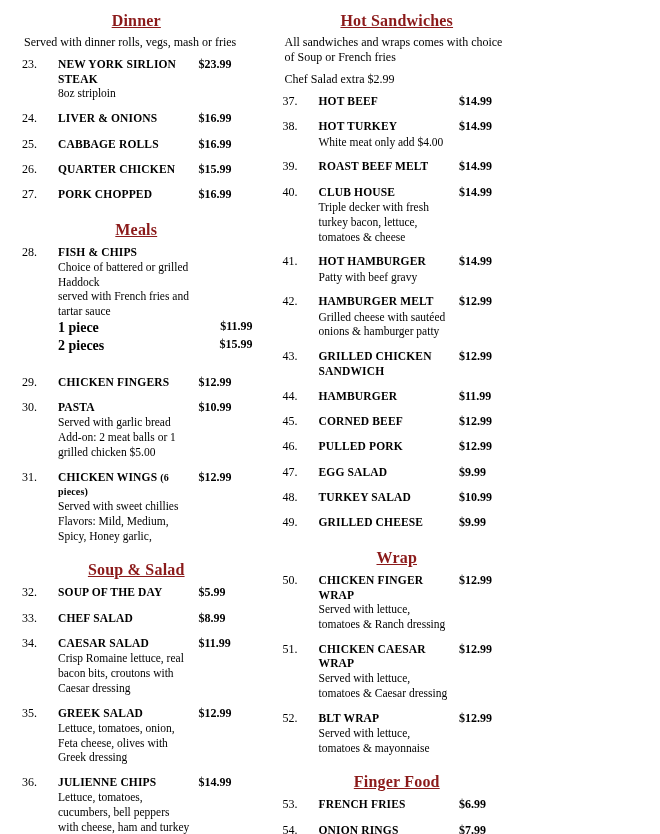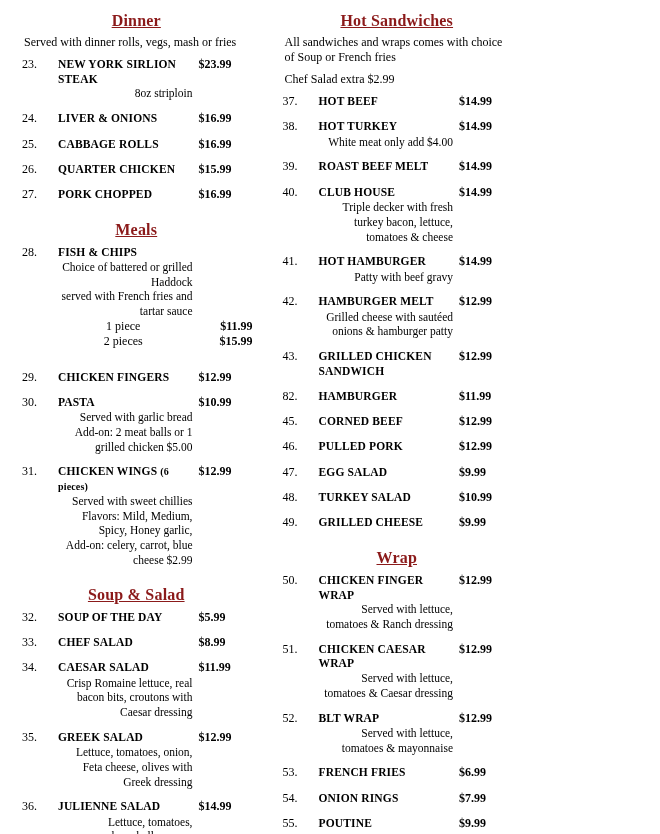--- a/index.html
+++ b/index.html
@@ -71,32 +71,31 @@
   .item-price {
     grid-column: 3;
     grid-row: 1;
     font-weight: bold;
     font-size: 12px;
     white-space: nowrap;
   }
   .item-desc {
     grid-column: 2;
     font-size: 11.5px;
-    text-align: right;
   }
   .subprice {
     grid-column: 2 / 4;
     display: grid;
     grid-template-columns: 1fr 54px;
     column-gap: 6px;
   }
   .sp-label {
-    text-align: center;
-    font-weight: normal;
-    font-size: 12px;
+    text-align: left;
+    font-weight: bold;
+    font-size: 14px;
     padding-right: 4px;
   }
   .sp-price {
     text-align: right;
     font-weight: bold;
     font-size: 12px;
     white-space: nowrap;
   }
 </style>
 </head>
@@ -165,21 +164,20 @@
             <div class="item-price">$10.99</div>
             <div class="item-desc">Served with garlic bread</div>
             <div class="item-desc">Add-on: 2 meat balls or 1 grilled chicken $5.00</div>
           </div>
           <div class="item">
             <div class="item-num">31.</div>
             <div class="item-name"><span class="name-text">CHICKEN WINGS</span><span class="name-suffix">(6 pieces)</span></div>
             <div class="item-price">$12.99</div>
             <div class="item-desc">Served with sweet chillies</div>
             <div class="item-desc">Flavors: Mild, Medium, Spicy, Honey garlic,</div>
-            <div class="item-desc">Add-on: celery, carrot, blue cheese $2.99</div>
           </div>
         </div>
       </section>
       <section class="menu-section">
         <h2 class="section-title">Soup &amp; Salad</h2>
         <div class="item-list">
           <div class="item">
             <div class="item-num">32.</div>
             <div class="item-name"><span class="name-text">SOUP OF THE DAY</span></div>
             <div class="item-price">$5.99</div>
@@ -196,21 +194,21 @@
             <div class="item-desc">Crisp Romaine lettuce, real bacon bits, croutons with Caesar dressing</div>
           </div>
           <div class="item">
             <div class="item-num">35.</div>
             <div class="item-name"><span class="name-text">GREEK SALAD</span></div>
             <div class="item-price">$12.99</div>
             <div class="item-desc">Lettuce, tomatoes, onion, Feta cheese, olives with Greek dressing</div>
           </div>
           <div class="item">
             <div class="item-num">36.</div>
-            <div class="item-name"><span class="name-text">JULIENNE SALAD</span></div>
+            <div class="item-name"><span class="name-text">JULIENNE CHIPS</span></div>
             <div class="item-price">$14.99</div>
             <div class="item-desc">Lettuce, tomatoes, cucumbers, bell peppers with cheese, ham and turkey</div>
           </div>
         </div>
       </section>
     </div>
     <div class="menu-col">
       <section class="menu-section">
         <h2 class="section-title">Hot Sandwiches</h2>
         <div class="section-subtitle">All sandwiches and wraps comes with choice of Soup or French fries</div>
@@ -249,21 +247,21 @@
             <div class="item-name"><span class="name-text">HAMBURGER MELT</span></div>
             <div class="item-price">$12.99</div>
             <div class="item-desc">Grilled cheese with sautéed onions &amp; hamburger patty</div>
           </div>
           <div class="item">
             <div class="item-num">43.</div>
             <div class="item-name"><span class="name-text">GRILLED CHICKEN SANDWICH</span></div>
             <div class="item-price">$12.99</div>
           </div>
           <div class="item">
-            <div class="item-num">82.</div>
+            <div class="item-num">44.</div>
             <div class="item-name"><span class="name-text">HAMBURGER</span></div>
             <div class="item-price">$11.99</div>
           </div>
           <div class="item">
             <div class="item-num">45.</div>
             <div class="item-name"><span class="name-text">CORNED BEEF</span></div>
             <div class="item-price">$12.99</div>
           </div>
           <div class="item">
             <div class="item-num">46.</div>
@@ -304,20 +302,21 @@
           </div>
           <div class="item">
             <div class="item-num">52.</div>
             <div class="item-name"><span class="name-text">BLT WRAP</span></div>
             <div class="item-price">$12.99</div>
             <div class="item-desc">Served with lettuce, tomatoes &amp; mayonnaise</div>
           </div>
         </div>
       </section>
       <section class="menu-section">
+        <h2 class="section-title">Finger Food</h2>
         <div class="item-list">
           <div class="item">
             <div class="item-num">53.</div>
             <div class="item-name"><span class="name-text">FRENCH FRIES</span></div>
             <div class="item-price">$6.99</div>
           </div>
           <div class="item">
             <div class="item-num">54.</div>
             <div class="item-name"><span class="name-text">ONION RINGS</span></div>
             <div class="item-price">$7.99</div>

